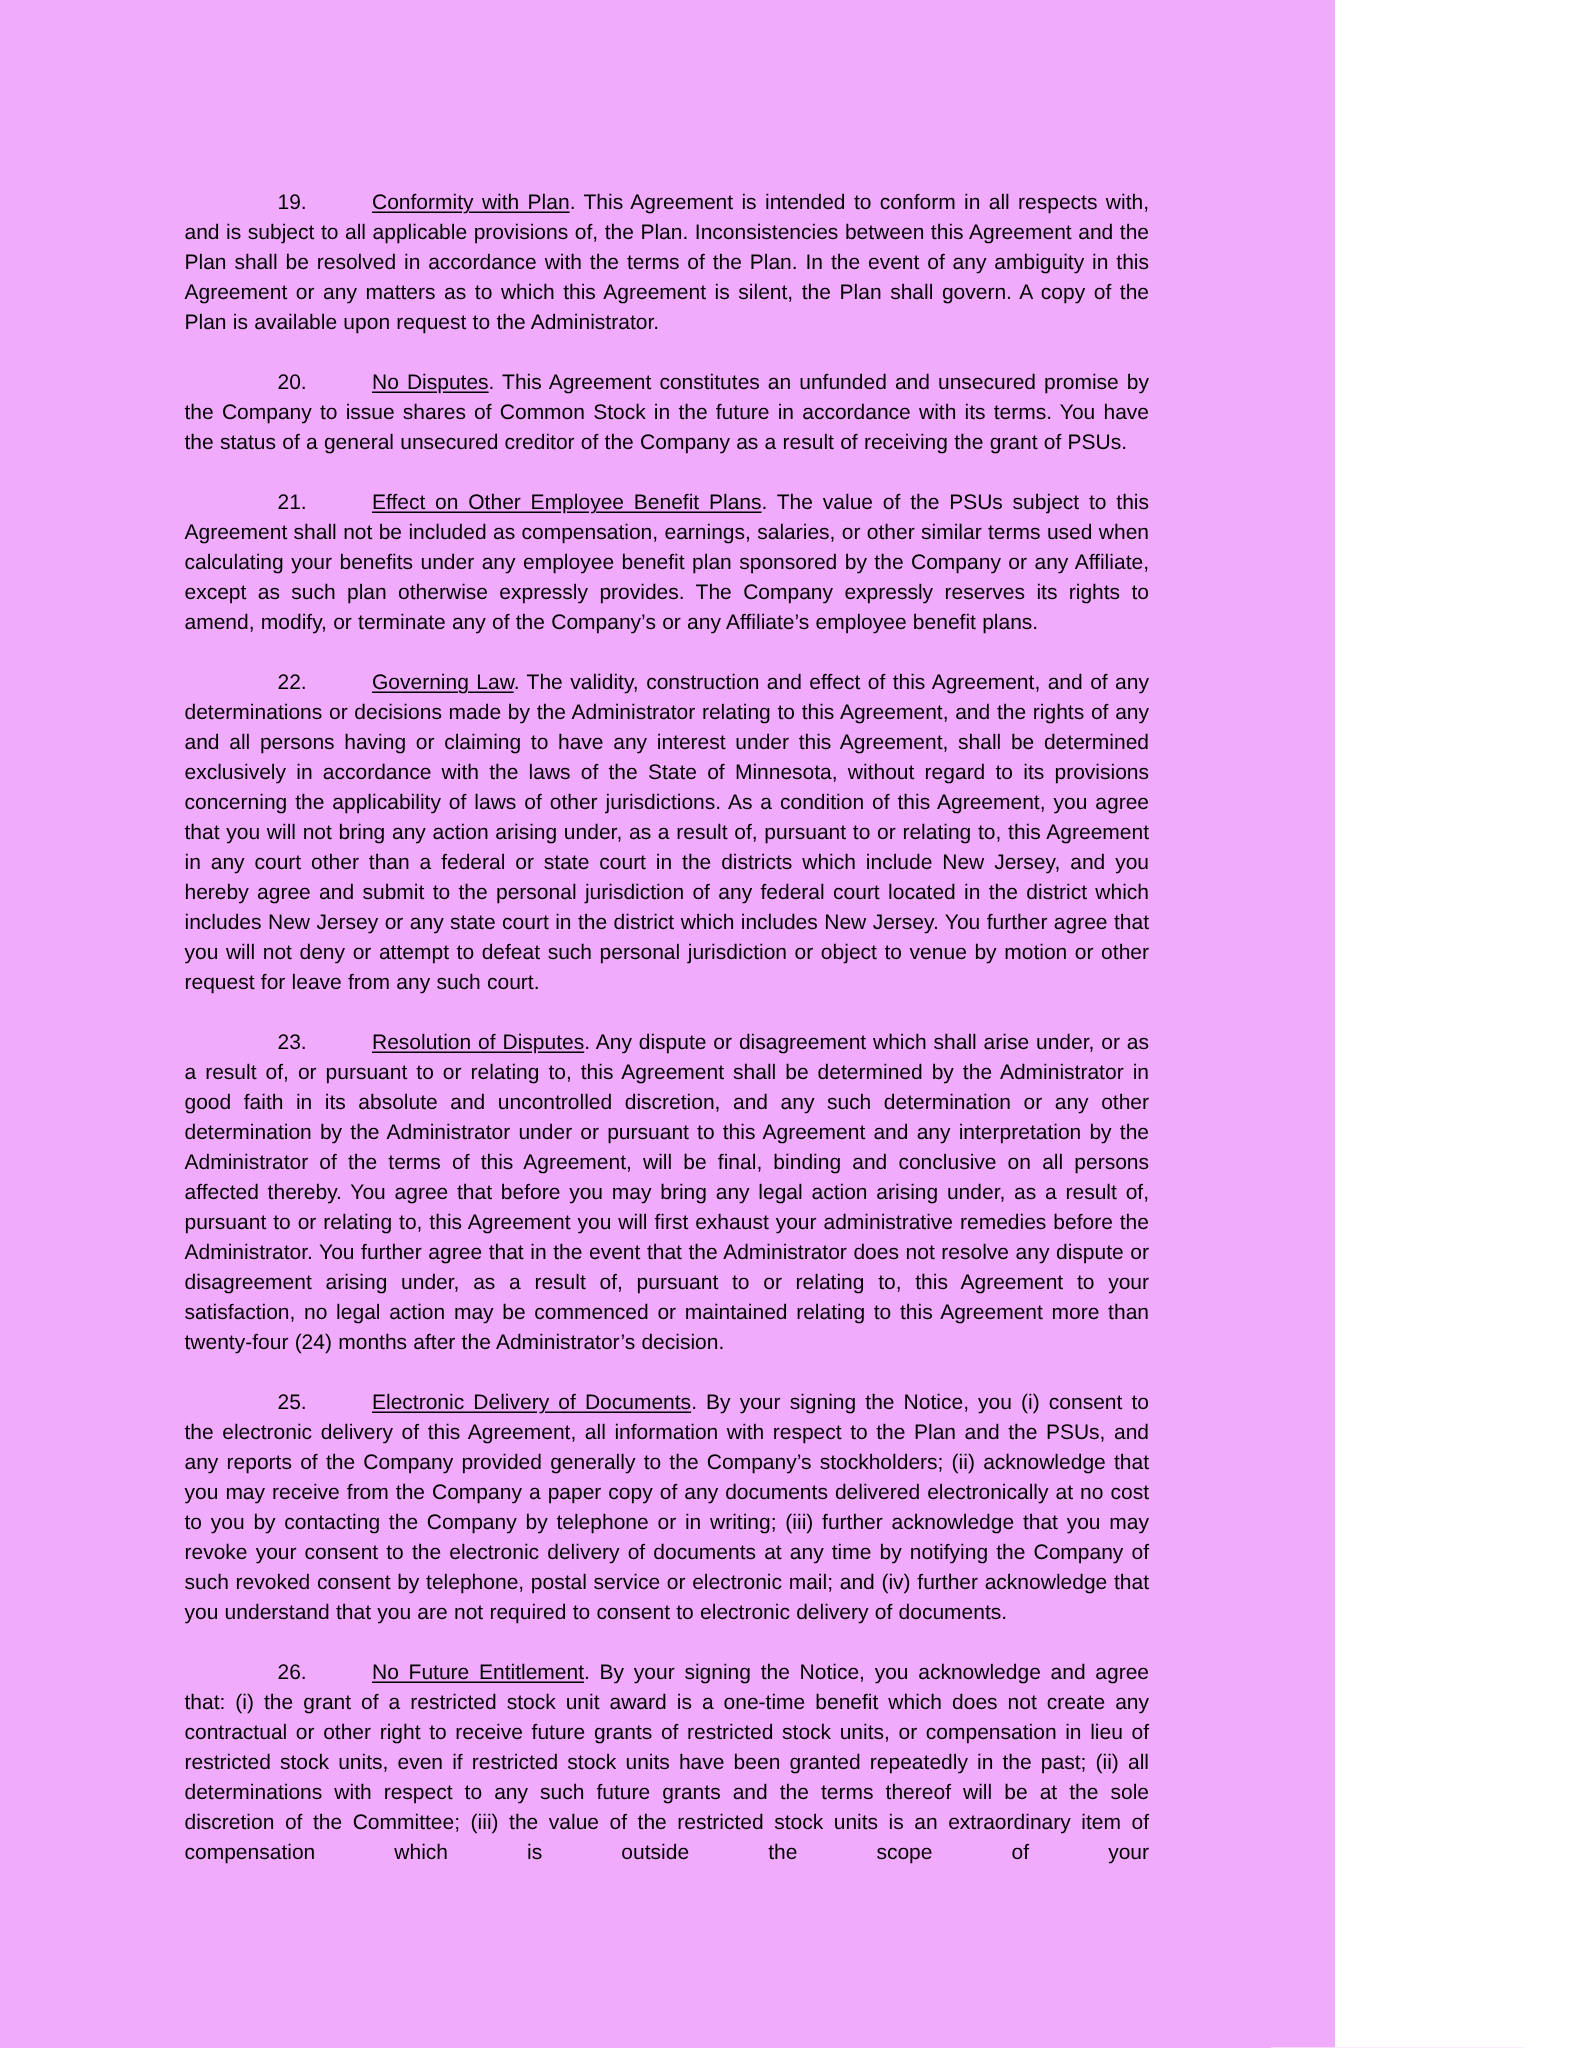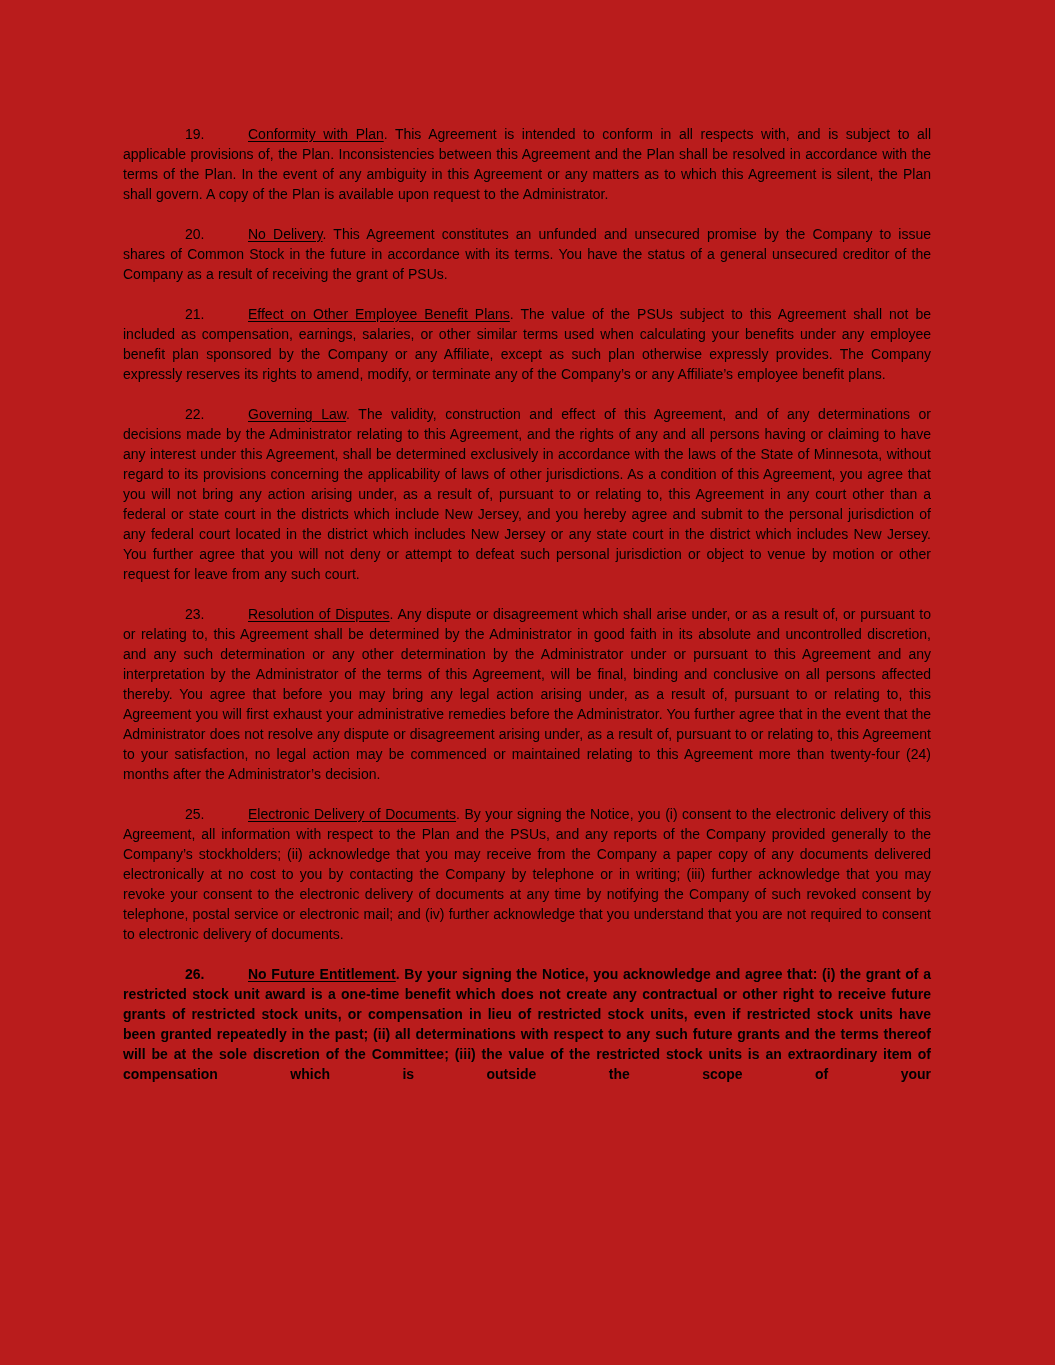--- a/index.html
+++ b/index.html
@@ -2,40 +2,39 @@
 <html><head>
 <meta charset="utf-8">
 <style>
   html, body {
     margin: 0;
     padding: 0;
     background: #ffffff;
   }
   .page {
     position: relative;
-    width: 1055px;
+    width: 890px;
     height: 1365px;
     box-sizing: border-box;
-    background: #b91c1c;
+    background: #f0abfc;
     padding: 124px 124px 0 123px;
     font-family: "Liberation Sans", sans-serif;
     font-size: 14px;
     line-height: 20px;
     color: #000000;
     overflow: hidden;
   }
   p.para {
     margin: 0 0 20px 0;
     text-align: justify;
     text-indent: 62px;
     word-spacing: 0.02em;
   }
   p.para:last-child {
     margin-bottom: 0;
-    font-weight: bold;
   }
   .pnum {
     display: inline-block;
     width: 63px;
     text-indent: 0;
   }
   .pheading {
     text-decoration: underline;
     text-underline-offset: 2px;
   }
@@ -43,21 +42,21 @@
     text-align-last: justify;
   }
 </style>
 </head>
 <body>
 
 <div class="page">
 
   <p class="para"><span class="pnum">19.</span><span class="pheading">Conformity with Plan</span><span class="pbody">. This Agreement is intended to conform in all respects with, and is subject to all applicable provisions of, the Plan. Inconsistencies between this Agreement and the Plan shall be resolved in accordance with the terms of the Plan. In the event of any ambiguity in this Agreement or any matters as to which this Agreement is silent, the Plan shall govern. A copy of the Plan is available upon request to the Administrator.</span></p>
 
-  <p class="para"><span class="pnum">20.</span><span class="pheading">No Delivery</span><span class="pbody">. This Agreement constitutes an unfunded and unsecured promise by the Company to issue shares of Common Stock in the future in accordance with its terms. You have the status of a general unsecured creditor of the Company as a result of receiving the grant of PSUs.</span></p>
+  <p class="para"><span class="pnum">20.</span><span class="pheading">No Disputes</span><span class="pbody">. This Agreement constitutes an unfunded and unsecured promise by the Company to issue shares of Common Stock in the future in accordance with its terms. You have the status of a general unsecured creditor of the Company as a result of receiving the grant of PSUs.</span></p>
 
   <p class="para"><span class="pnum">21.</span><span class="pheading">Effect on Other Employee Benefit Plans</span><span class="pbody">. The value of the PSUs subject to this Agreement shall not be included as compensation, earnings, salaries, or other similar terms used when calculating your benefits under any employee benefit plan sponsored by the Company or any Affiliate, except as such plan otherwise expressly provides. The Company expressly reserves its rights to amend, modify, or terminate any of the Company’s or any Affiliate’s employee benefit plans.</span></p>
 
   <p class="para"><span class="pnum">22.</span><span class="pheading">Governing Law</span><span class="pbody">. The validity, construction and effect of this Agreement, and of any determinations or decisions made by the Administrator relating to this Agreement, and the rights of any and all persons having or claiming to have any interest under this Agreement, shall be determined exclusively in accordance with the laws of the State of Minnesota, without regard to its provisions concerning the applicability of laws of other jurisdictions. As a condition of this Agreement, you agree that you will not bring any action arising under, as a result of, pursuant to or relating to, this Agreement in any court other than a federal or state court in the districts which include New Jersey, and you hereby agree and submit to the personal jurisdiction of any federal court located in the district which includes New Jersey or any state court in the district which includes New Jersey. You further agree that you will not deny or attempt to defeat such personal jurisdiction or object to venue by motion or other request for leave from any such court.</span></p>
 
   <p class="para"><span class="pnum">23.</span><span class="pheading">Resolution of Disputes</span><span class="pbody">. Any dispute or disagreement which shall arise under, or as a result of, or pursuant to or relating to, this Agreement shall be determined by the Administrator in good faith in its absolute and uncontrolled discretion, and any such determination or any other determination by the Administrator under or pursuant to this Agreement and any interpretation by the Administrator of the terms of this Agreement, will be final, binding and conclusive on all persons affected thereby. You agree that before you may bring any legal action arising under, as a result of, pursuant to or relating to, this Agreement you will first exhaust your administrative remedies before the Administrator. You further agree that in the event that the Administrator does not resolve any dispute or disagreement arising under, as a result of, pursuant to or relating to, this Agreement to your satisfaction, no legal action may be commenced or maintained relating to this Agreement more than twenty-four (24) months after the Administrator’s decision.</span></p>
 
 
   <p class="para"><span class="pnum">25.</span><span class="pheading">Electronic Delivery of Documents</span><span class="pbody">. By your signing the Notice, you (i) consent to the electronic delivery of this Agreement, all information with respect to the Plan and the PSUs, and any reports of the Company provided generally to the Company’s stockholders; (ii) acknowledge that you may receive from the Company a paper copy of any documents delivered electronically at no cost to you by contacting the Company by telephone or in writing; (iii) further acknowledge that you may revoke your consent to the electronic delivery of documents at any time by notifying the Company of such revoked consent by telephone, postal service or electronic mail; and (iv) further acknowledge that you understand that you are not required to consent to electronic delivery of documents.</span></p>
 

